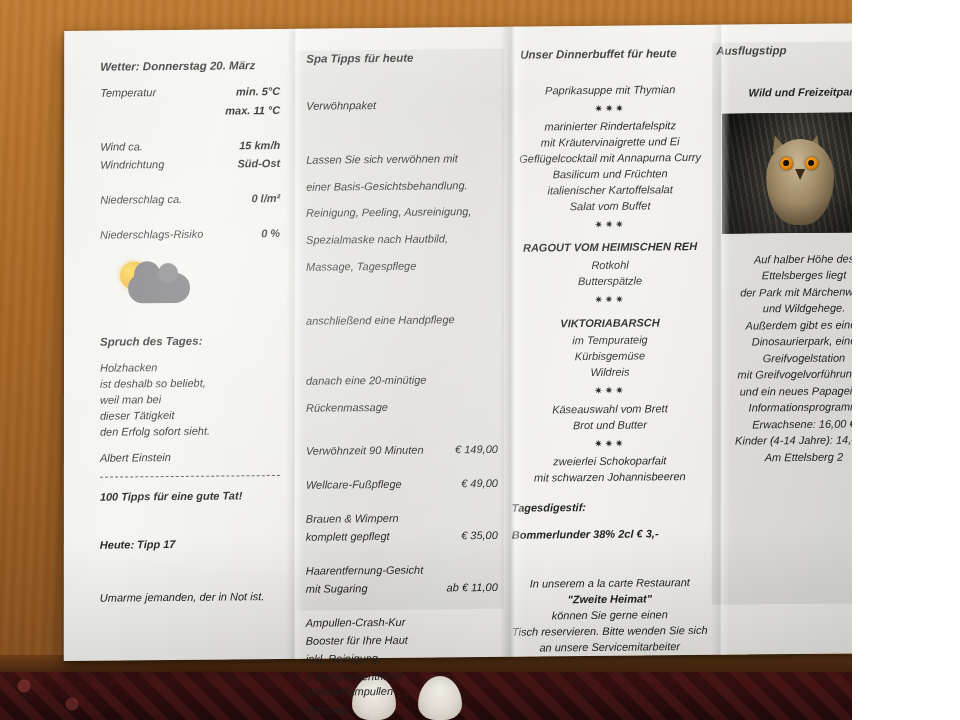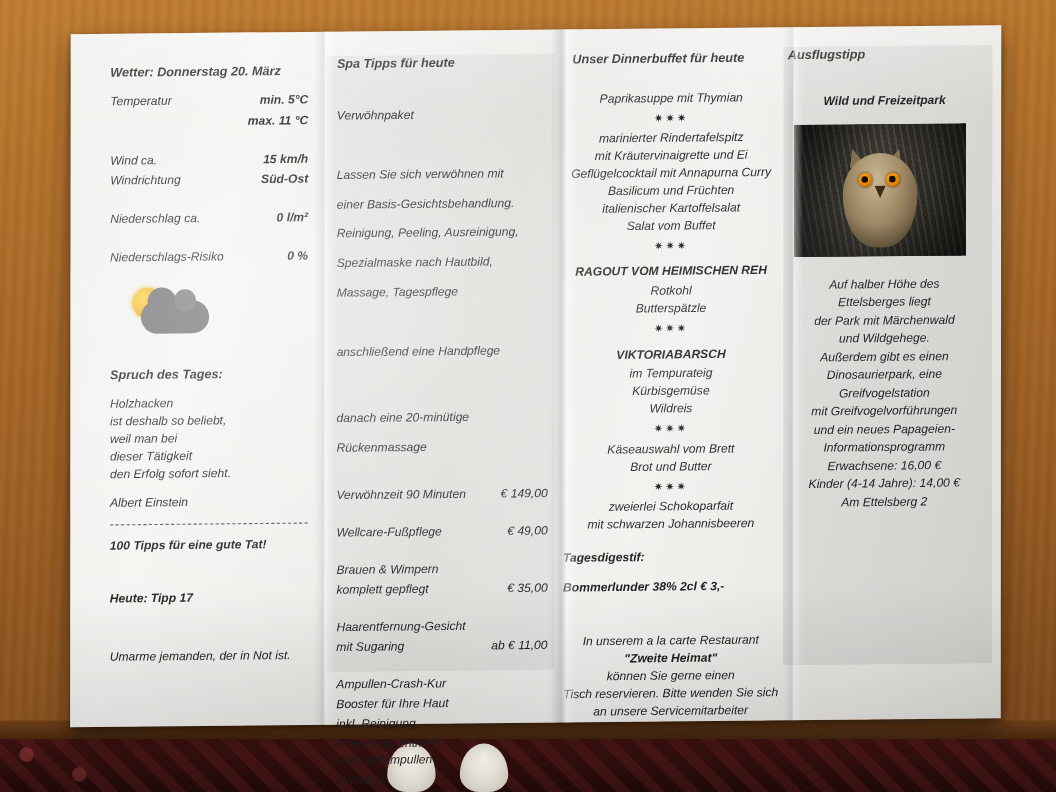--- a/index.html
+++ b/index.html
@@ -6,21 +6,21 @@
     margin: 0;
     padding: 0;
     width: 960px;
     height: 720px;
     overflow: hidden;
     font-family: "Liberation Sans", sans-serif;
   }
 
   #scene {
     position: relative;
-    width: 960px;
+    width: 852px;
     height: 720px;
     background: linear-gradient(180deg, #b0702c 0%, #9a5f25 45%, #8a5320 62%, #7c4a1c 66%, #5a3314 70%, #40210f 74%, #361a0c 100%);
     overflow: hidden;
   }
 
   
   #table-surface {
     position: absolute;
     left: 0; top: 0; width: 960px; height: 666px;
     background:

